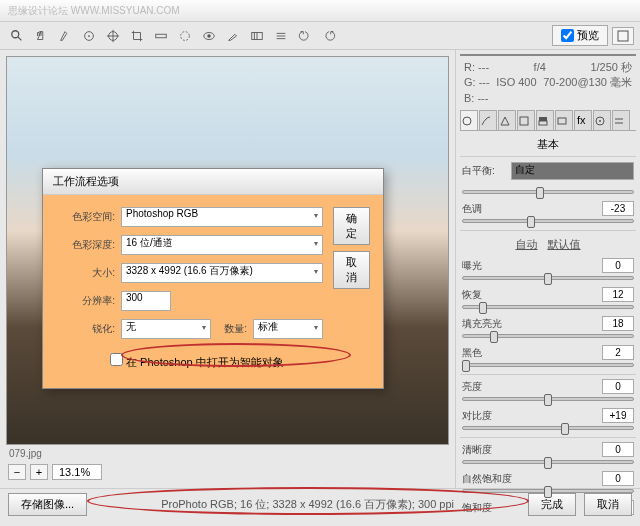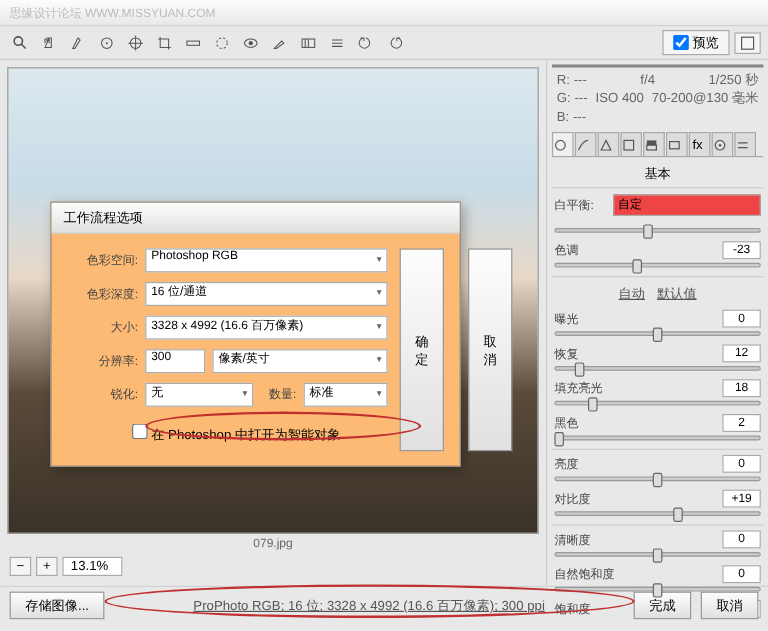--- a/index.html
+++ b/index.html
@@ -11,61 +11,61 @@
 .toolbar{height:28px;background:#e8e8e8;border-bottom:1px solid #ccc;display:flex;align-items:center;padding:0 6px;gap:2px}
 .tool{width:22px;height:22px;display:flex;align-items:center;justify-content:center;border:1px solid transparent;color:#555}
 .tool svg{width:14px;height:14px}
 .top-right{margin-left:auto;display:flex;gap:4px;align-items:center}
 .mini-btn{border:1px solid #aaa;background:#f5f5f5;padding:2px 8px;display:flex;align-items:center;gap:3px}
 .main{display:flex;height:438px}
 .preview-pane{flex:1;background:#e8e8e8;padding:6px;display:flex;flex-direction:column;position:relative}
 .preview-img{flex:1;background:linear-gradient(180deg,#dce8ee 0%,#c8dce8 25%,#e8d8c8 45%,#5a4a3a 70%,#3a3228 100%);border:1px solid #999;position:relative;overflow:hidden}
 .couple{position:absolute;top:35%;left:45%;width:60px;height:80px;background:radial-gradient(ellipse,#8b5a3a 30%,transparent 70%)}
 .dress{position:absolute;top:50%;left:35%;width:140px;height:120px;background:radial-gradient(ellipse at top,rgba(255,255,255,0.9),rgba(240,235,220,0.7));border-radius:50% 50% 30% 30%}
-.filename-bar{text-align:center;padding:3px;color:#666;font-size:10px}
+.filename-bar{padding:3px;color:#666;font-size:10px}
 .zoom-bar{display:flex;align-items:center;gap:4px;padding:2px}
 .zoom-btn{width:18px;height:16px;border:1px solid #aaa;background:#f5f5f5;text-align:center;line-height:14px}
 .zoom-val{border:1px solid #aaa;background:#fff;padding:1px 6px;min-width:50px}
 .side-panel{width:185px;background:#e8e8e8;border-left:1px solid #ccc;padding:4px;display:flex;flex-direction:column;gap:2px}
 .histogram{height:70px;background:#1a1a1a;border:1px solid #888;position:relative;overflow:hidden}
 .histo-curve{position:absolute;bottom:0;left:0;right:0;height:100%;background:linear-gradient(90deg,transparent 5%,#4a6aff 10%,#3adada 15%,#ff5555 25%,#ffff55 35%,#ff8844 50%,transparent 60%,#888 70%,#fff 85%,#ccc 92%,transparent 95%);clip-path:polygon(0 100%,5% 95%,10% 70%,15% 75%,20% 65%,25% 80%,30% 75%,35% 85%,40% 88%,50% 92%,60% 95%,70% 90%,75% 80%,80% 50%,85% 10%,88% 30%,92% 5%,95% 60%,100% 100%)}
 .info-grid{font-size:9px;color:#666;padding:2px 4px;line-height:1.4}
 .info-row{display:flex;justify-content:space-between}
 .tab-strip{display:flex;height:22px;border-bottom:1px solid #aaa;gap:1px}
 .tab{width:18px;height:20px;border:1px solid #aaa;border-bottom:none;background:#ddd;display:flex;align-items:center;justify-content:flex-start}
 .tab.active{background:#f0f0f0}
 .tab svg{width:12px;height:12px}
 .panel-title{text-align:center;padding:4px;font-size:11px;border-bottom:1px solid #ccc}
 .adjust-row{display:flex;align-items:center;padding:3px 2px;gap:1px}
 .adjust-label{width:48px;font-size:10px;color:#444}
-.adjust-select{flex:1;border:1px solid #aaa;background:#ef4444;height:18px;padding:0 3px;font-size:10px}
+.adjust-select{flex:1;border:1px solid #aaa;background:#737373;height:18px;padding:0 3px;font-size:10px}
 .slider-row{padding:2px}
 .slider-top{display:flex;justify-content:space-between;align-items:center}
 .slider-top .lbl{font-size:10px;color:#444}
 .slider-top .val{border:1px solid #aaa;background:#fff;width:32px;text-align:center;font-size:10px;height:15px;line-height:13px}
 .slider-track{height:4px;background:#ccc;border:1px solid #999;position:relative;margin:3px 0;border-radius:2px}
 .slider-thumb{position:absolute;top:-4px;width:8px;height:12px;background:#ddd;border:1px solid #666;border-radius:2px;transform:translateX(-50%)}
 .link-row{display:flex;justify-content:center;gap:10px;padding:4px;font-size:10px}
 .link-row span{color:#555;text-decoration:underline;cursor:pointer}
 .divider{border-top:1px solid #ccc;margin:2px 0}
 .bottom-bar{height:32px;background:#e8e8e8;border-top:1px solid #ccc;display:flex;align-items:center;padding:0 8px;gap:8px}
 .btn{border:1px solid #999;background:linear-gradient(#fdfdfd,#e0e0e0);padding:3px 12px;font-size:11px}
-.workflow-link{flex:1;text-align:center;color:#555;text-decoration:underline;font-size:10px;position:relative}
+.workflow-link{flex:1;text-align:center;color:#555;font-size:10px;position:relative}
 .circle1{position:absolute;border:2px solid #c03030;border-radius:50%;pointer-events:none}
 .dialog{position:absolute;top:168px;left:42px;width:342px;background:#fdba74;border:1px solid #888;box-shadow:3px 3px 10px rgba(0,0,0,0.3);z-index:100}
 .dialog-title{background:linear-gradient(#fdfdfd,#e0e0e0);padding:5px 10px;font-size:11px;border-bottom:1px solid #ccc}
 .dialog-body{padding:12px 28px;display:flex;gap:10px}
 .dialog-fields{flex:1}
 .field-row{display:flex;align-items:center;margin-bottom:8px;gap:6px}
 .field-label{width:44px;text-align:right;font-size:10px;color:#444}
 .field-input{flex:1;border:1px solid #aaa;background:#fff;height:20px;padding:0 4px;font-size:10px;position:relative}
 .field-input.dd::after{content:"▾";position:absolute;right:4px;top:3px;color:#666;font-size:8px}
 .field-small{width:50px;flex:none}
 .open-row{text-align:center;padding:6px;font-size:10px;position:relative}
-.dialog-btns{display:flex;gap:20px}
+.dialog-btns{display:flex;flex-direction:column;gap:6px}
 </style>
 </head>
 <body>
 
 <div class="titlebar">
   <span class="watermark-top">思缘设计论坛 WWW.MISSYUAN.COM</span>
 </div>
 
 <div class="toolbar">
   <div class="tool">
@@ -379,21 +379,20 @@
           <span class="field-label">色彩深度:</span>
           <div class="field-input dd">16 位/通道</div>
         </div>
       <div class="field-row">
           <span class="field-label">大小:</span>
           <div class="field-input dd">3328 x 4992 (16.6 百万像素)</div>
         </div>
       <div class="field-row">
           <span class="field-label">分辨率:</span>
           <div class="field-input field-small">300</div>
-          <div class="field-input dd">像素/英寸</div>
         </div>
       <div class="field-row">
           <span class="field-label">锐化:</span>
           <div class="field-input dd" style="flex:0 0 90px">无</div>
           <span class="field-label" style="width:30px">数量:</span>
           <div class="field-input dd" style="flex:0 0 70px">标准</div>
         </div>
       <div class="open-row">
         <input type="checkbox" style=""> <span>在 Photoshop 中打开为智能对象</span>
         <div class="circle1" style="left:50px;top:-4px;width:230px;height:24px"></div>

